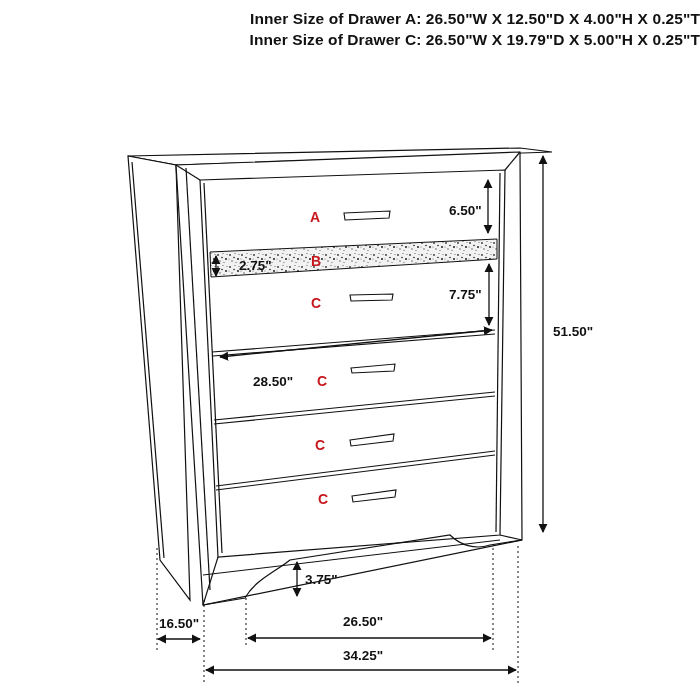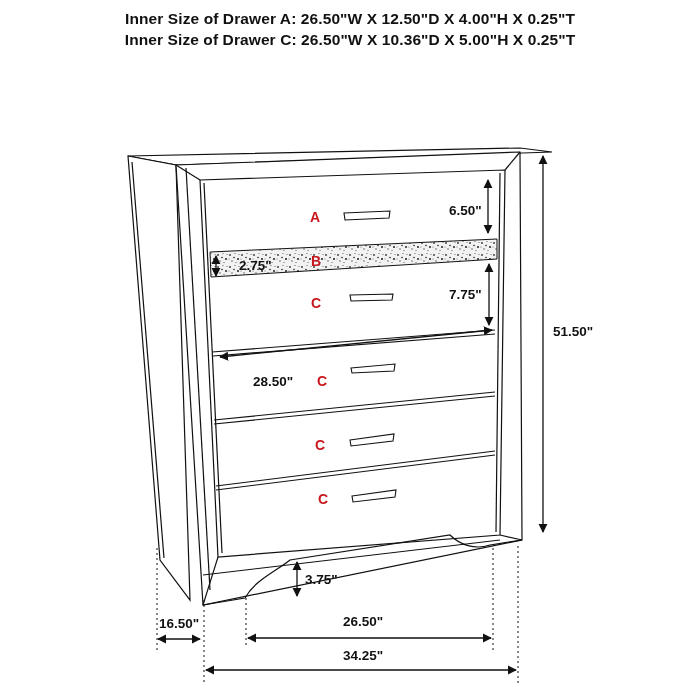--- a/index.html
+++ b/index.html
@@ -1,28 +1,28 @@
 <!DOCTYPE html>
 <html><head>
 <meta charset="utf-8">
 <style>
   html, body { margin:0; padding:0; background:#ffffff; }
   body { width:700px; height:700px; position:relative; overflow:hidden; font-family:"Liberation Sans", sans-serif; }
-  .specs { position:absolute; left:0; top:8px; width:700px; text-align:center; }
+  .specs { position:absolute; left:0; top:8px; width:700px; text-align:right; }
   .spec-line { font-weight:bold; font-size:15.5px; color:#111; line-height:21px; letter-spacing:0.1px; }
   svg { position:absolute; left:0; top:0; }
   .dim { font-family:"Liberation Sans", sans-serif; font-weight:bold; font-size:13.5px; fill:#111; }
   .lbl { font-family:"Liberation Sans", sans-serif; font-weight:bold; font-size:14px; fill:#c8161d; }
 </style>
 </head>
 <body>
 
 <div class="specs">
   <div class="spec-line">Inner Size of Drawer A: 26.50"W X 12.50"D X 4.00"H X 0.25"T</div>
-  <div class="spec-line">Inner Size of Drawer C: 26.50"W X 10.36"D X 5.00"H X 0.25"T</div>
+  <div class="spec-line">Inner Size of Drawer C: 26.50"W X 19.79"D X 5.00"H X 0.25"T</div>
 </div>
 
 <svg width="700" height="700" viewBox="0 0 700 700">
   <defs>
     <marker id="ah" viewBox="0 0 10 10" refX="9" refY="5" markerWidth="7" markerHeight="7" orient="auto-start-reverse">
       <path d="M0,0 L10,5 L0,10 z" fill="#111"></path>
     </marker>
     <pattern id="speckle" width="12" height="12" patternUnits="userSpaceOnUse">
       <rect width="12" height="12" fill="#f2f2f2"></rect>
       <circle cx="2" cy="3" r="0.9" fill="#333"></circle>

